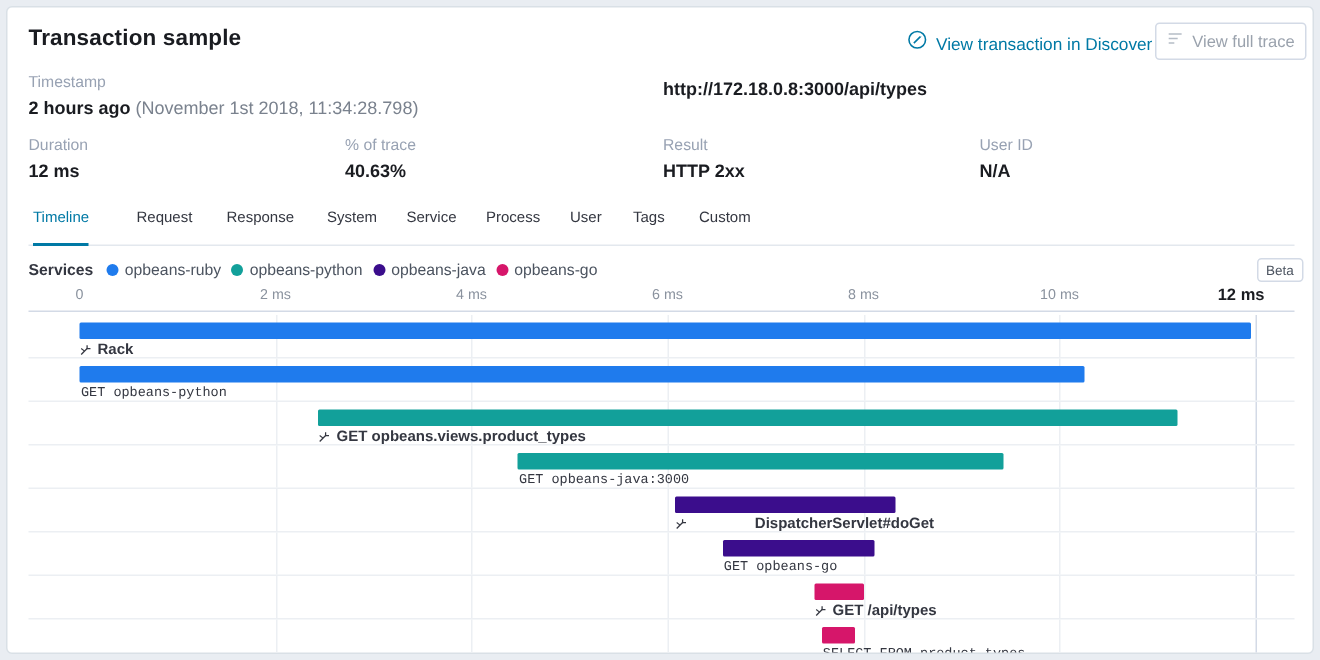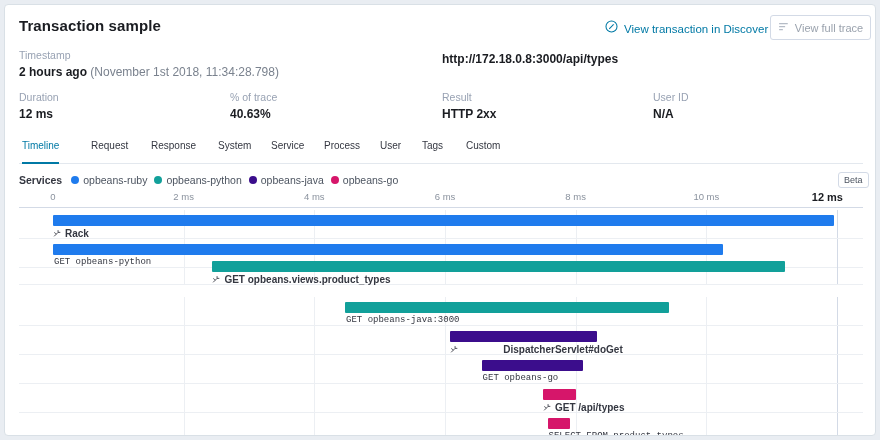--- a/index.html
+++ b/index.html
@@ -216,21 +216,21 @@
         <div class="bar" style="left: 34px; width: 780.733px; background: rgb(31, 123, 237);"></div>
         <div class="blabel tx" style="left: 34px;">
           <span class="tx-ico"><svg width="9" height="9" viewBox="0 0 16 16">
               <path d="M2 13 L9 6" stroke="#343741" stroke-width="1.5" fill="none"></path>
               <path d="M9 2 L9 6 L13 6" stroke="#343741" stroke-width="1.5" fill="none"></path>
               <path d="M2 6 L6 9" stroke="#343741" stroke-width="1.3" fill="none"></path>
             </svg></span>
           <span>Rack</span>
         </div>
       </div>
-      <div class="wrow" style="top: 46px;">
+      <div class="wrow" style="top: 58px;">
         <div class="grid" style="left: 164.667px;"></div>
         <div class="grid" style="left: 295.333px;"></div>
         <div class="grid" style="left: 426px;"></div>
         <div class="grid" style="left: 556.667px;"></div>
         <div class="grid" style="left: 687.333px;"></div>
         <div class="gridlast" style="left: 818px;"></div>
         <div class="bar" style="left: 193.413px; width: 572.973px; background: rgb(18, 160, 154);"></div>
         <div class="blabel tx" style="left: 193.413px;">
           <span class="tx-ico"><svg width="9" height="9" viewBox="0 0 16 16">
               <path d="M2 13 L9 6" stroke="#343741" stroke-width="1.5" fill="none"></path>

